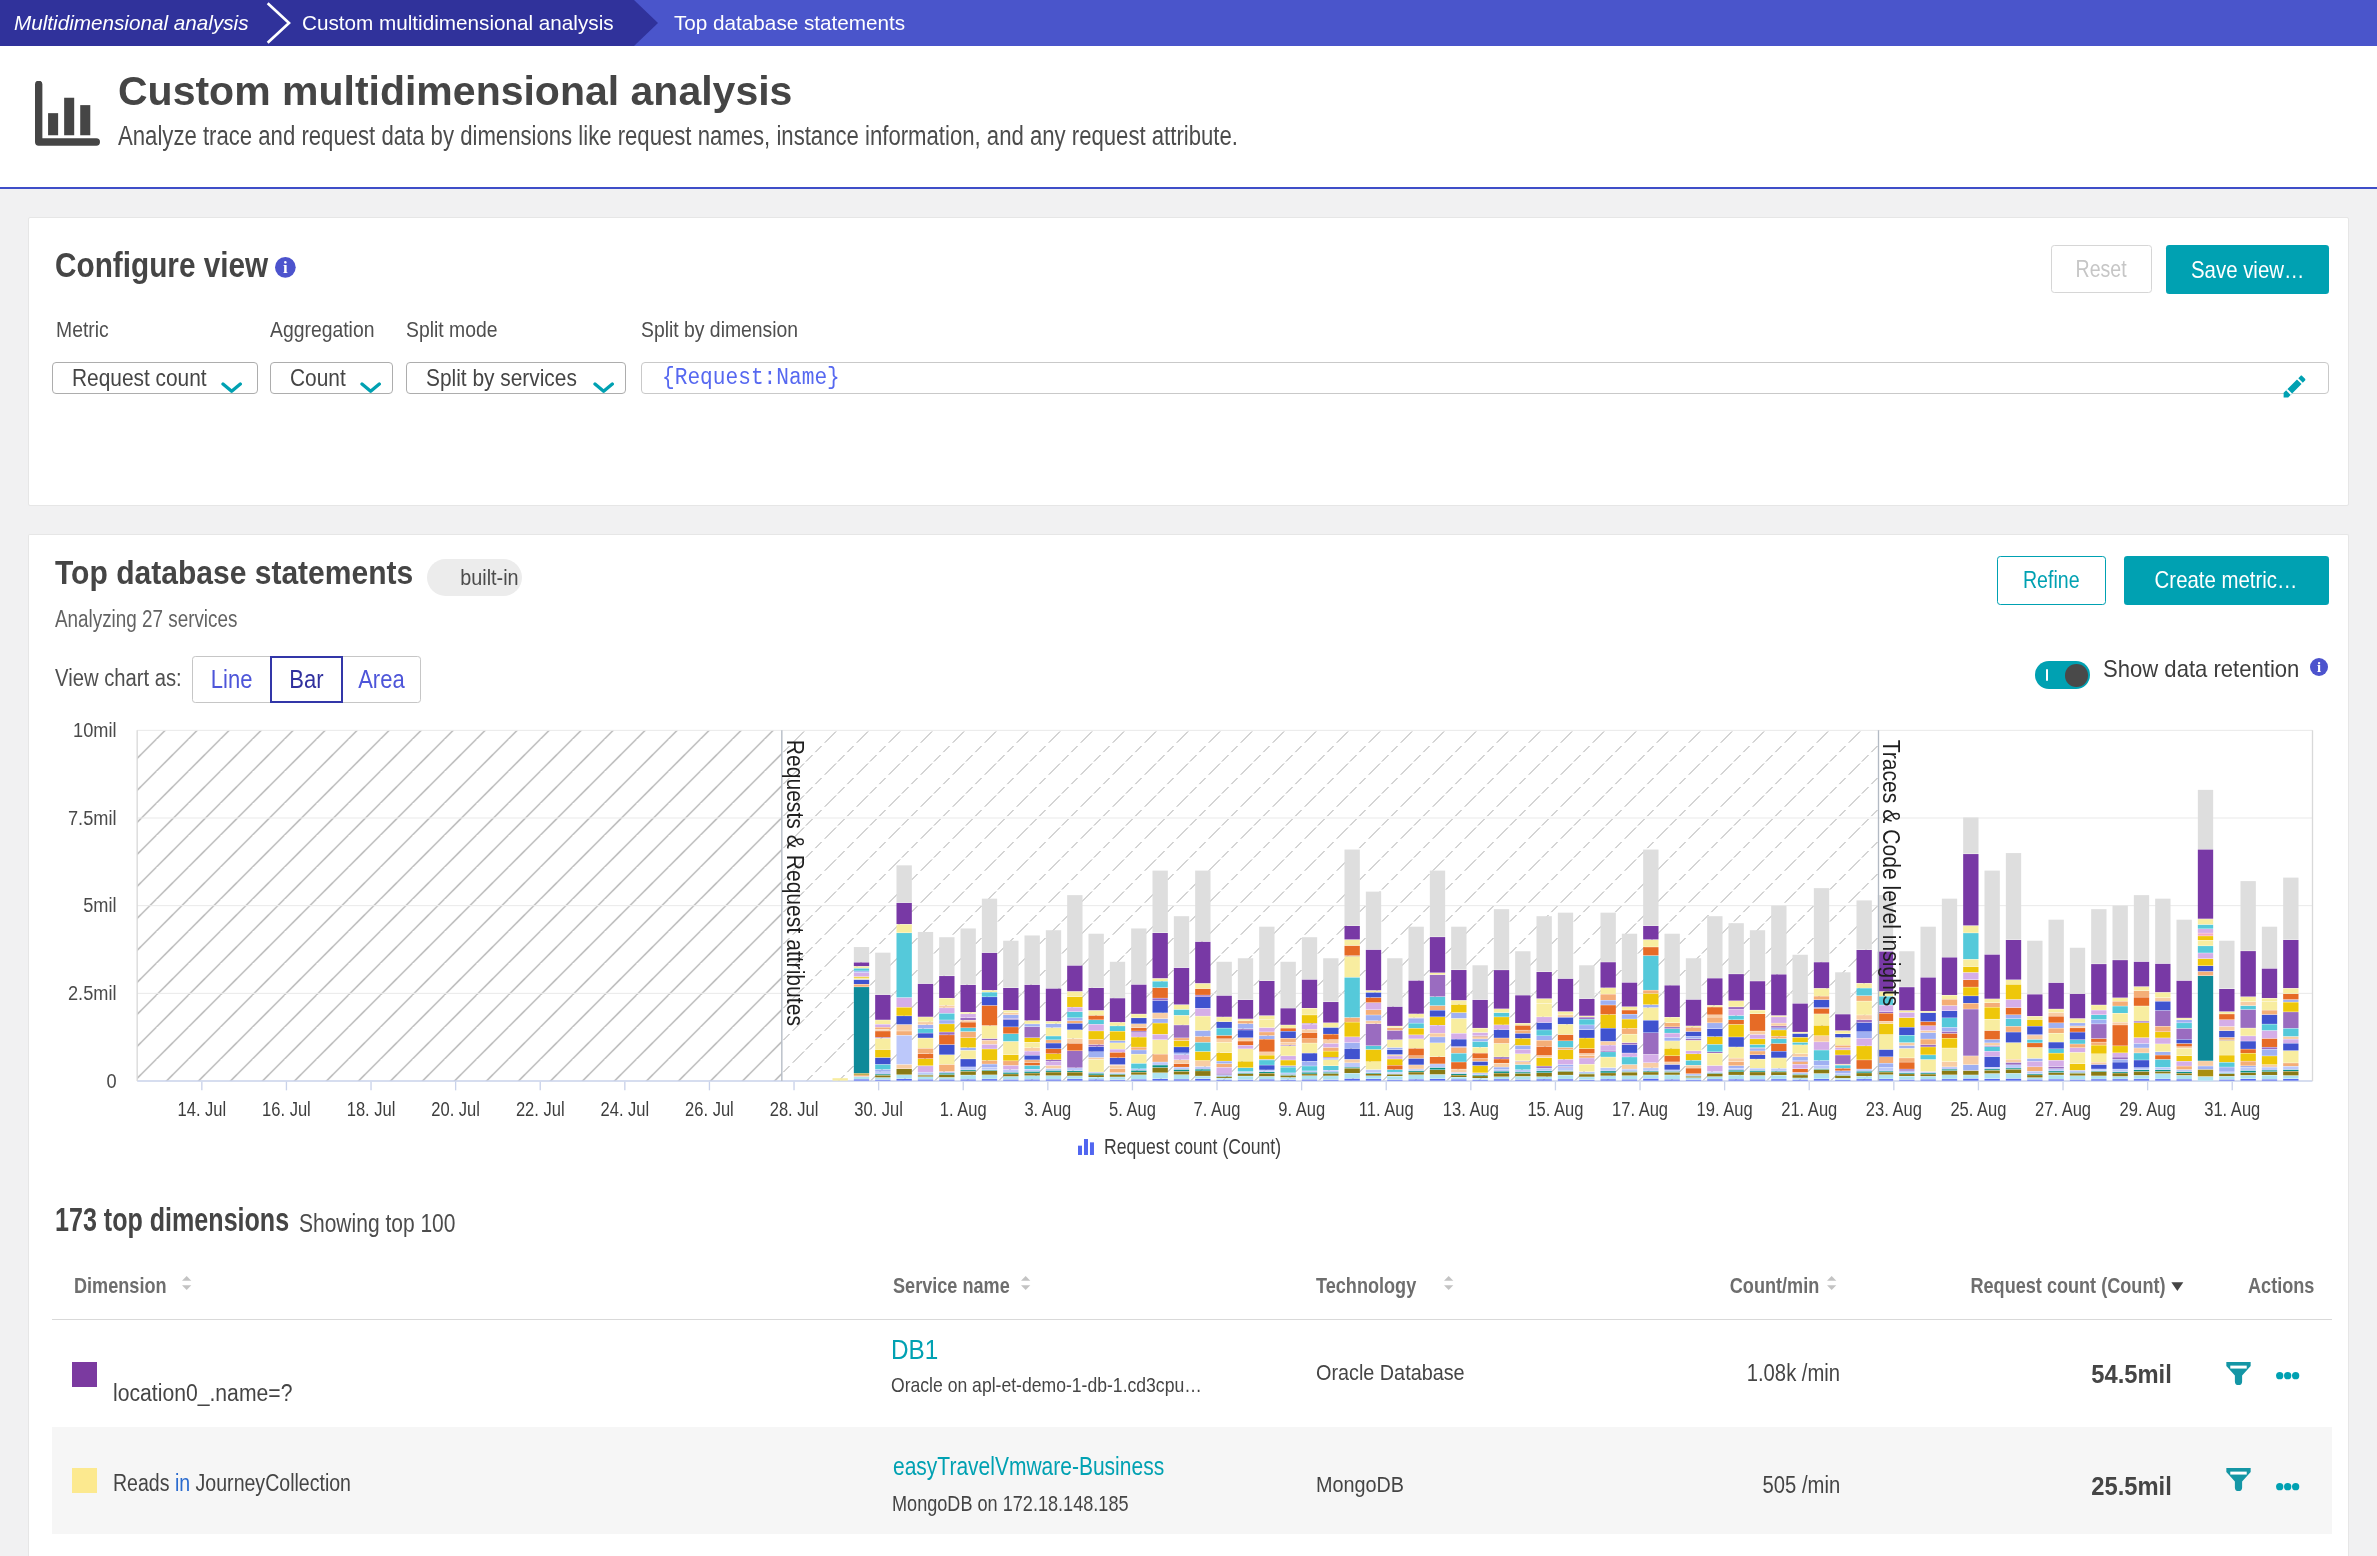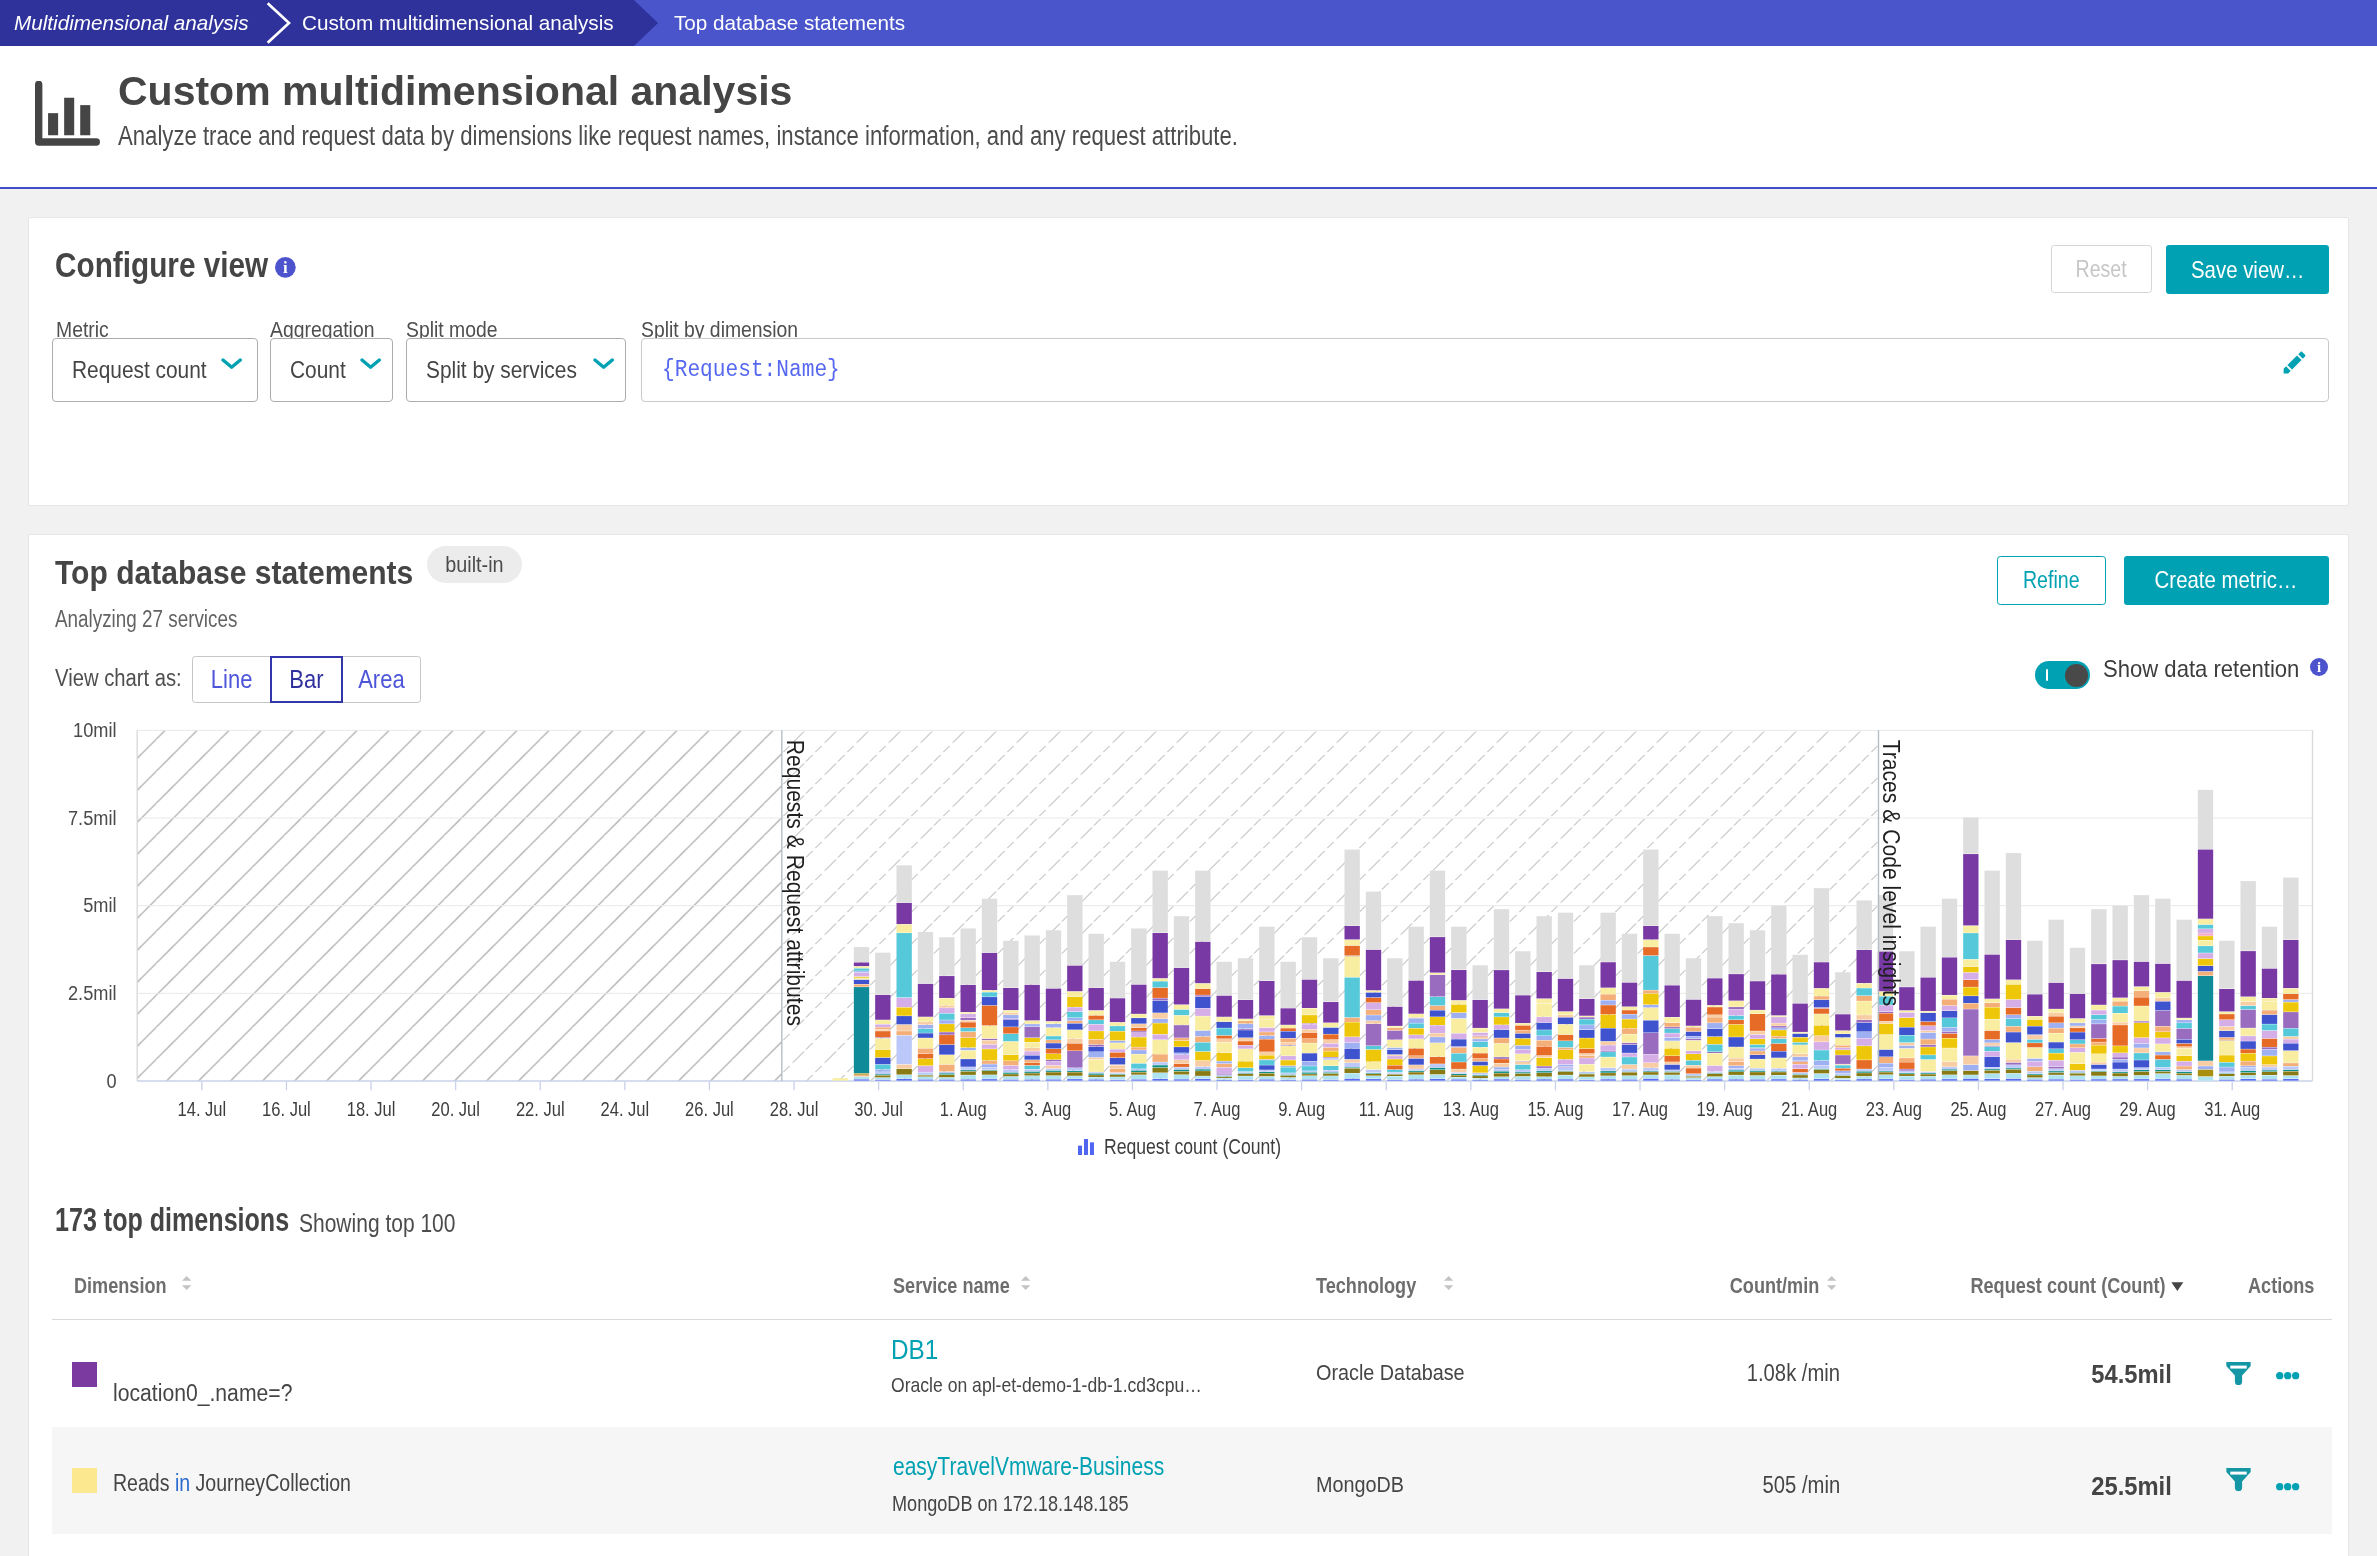--- a/index.html
+++ b/index.html
@@ -1,18 +1,18 @@
 <!DOCTYPE html>
 <html style="font-size:10.7px"><head><meta charset="utf-8"><style>
 * { margin:0; padding:0; box-sizing:border-box; }
 html,body { width:2377px; height:1557px; background:#f1f1f2; font-family:"Liberation Sans",sans-serif; position:relative; overflow:hidden; }
 .abs { position:absolute; }
 .card { position:absolute; left:28px; width:2321px; background:#fff; border:0.7px solid #e6e6e6; border-radius:2px; }
 .teal-btn { position:absolute; background:#00a1b2; border-radius:3.3px; color:#fff; display:flex; align-items:center; justify-content:center; }
-.dd { position:absolute; top:120px; height:64px; border:1.3px solid #adadad; border-radius:4px; background:#fff; display:flex; align-items:center; }
+.dd { position:absolute; top:144px; height:32px; border:1.3px solid #adadad; border-radius:4px; background:#fff; display:flex; align-items:center; }
 .lbl { position:absolute; top:99px; }
 .t { display:inline-block; white-space:nowrap; }
 </style></head>
 <body>
 
 <div class="abs" style="left:0;top:0;width:2377px;height:46px;background:#4a55cb;">
   <div class="abs" style="left:0;top:0;width:658px;height:46px;background:#30329b;clip-path:polygon(0 0, 634px 0, 658px 23px, 634px 46px, 0 46px);"></div>
   <svg class="abs" style="left:265px;top:0;" width="32" height="46" viewBox="0 0 48 69">
       <path d="M4 5 L36 34.5 L4 64" stroke="#fff" stroke-width="4" fill="none"></path>
     </svg>
@@ -80,21 +80,21 @@
     <svg class="abs" style="right:18.7px;top:9.3px;" width="29" height="29" viewBox="0 0 24 24">
         <path d="M3 17.25V21h3.75L17.81 9.94l-3.75-3.75L3 17.25zM20.71 7.04c.39-.39.39-1.02 0-1.41l-2.34-2.34c-.39-.39-1.02-.39-1.41 0l-1.83 1.83 3.75 3.75 1.83-1.83z" fill="#00a1b2"></path>
         <path d="M5.6 14.6 L9.4 18.4" stroke="#fff" stroke-width="1.6"></path>
       </svg>
   </div>
 
 </div>
 
 <div class="card" style="top:534px;height:1023px;border-bottom:none;border-bottom-left-radius:0;border-bottom-right-radius:0;">
   <div class="abs" style="left:26px;top:18.7px;"><span class="t" style="font-size:33px;font-weight:bold;color:#454545;transform:scaleX(0.91);transform-origin:0 50%;">Top database statements</span></div>
-  <div class="abs" style="left:398px;top:11px;width:95px;height:37px;background:#ececec;border-radius:18.7px;display:flex;align-items:center;justify-content:center;">
+  <div class="abs" style="left:398px;top:24px;width:95px;height:37px;background:#ececec;border-radius:18.7px;display:flex;align-items:center;justify-content:flex-end;">
       <span class="t" style="font-size:22px;color:#4c4c4c;transform:scaleX(0.9);">built-in</span>
     </div>
   <div class="abs" style="left:26px;top:71px;"><span class="t" style="font-size:23px;color:#636363;transform:scaleX(0.82);transform-origin:0 50%;">Analyzing 27 services</span></div>
 
   <div class="abs" style="left:1968px;top:20.7px;width:109px;height:49px;border:1.3px solid #00a1b2;border-radius:3.3px;display:flex;align-items:center;justify-content:center;">
       <span class="t" style="font-size:23px;color:#00a1b2;transform:scaleX(0.85);">Refine</span>
     </div>
   <div class="teal-btn" style="left:2095px;top:20.7px;width:205px;height:49px;">
       <span class="t" style="font-size:24px;transform:scaleX(0.85);">Create metric…</span>
     </div>

